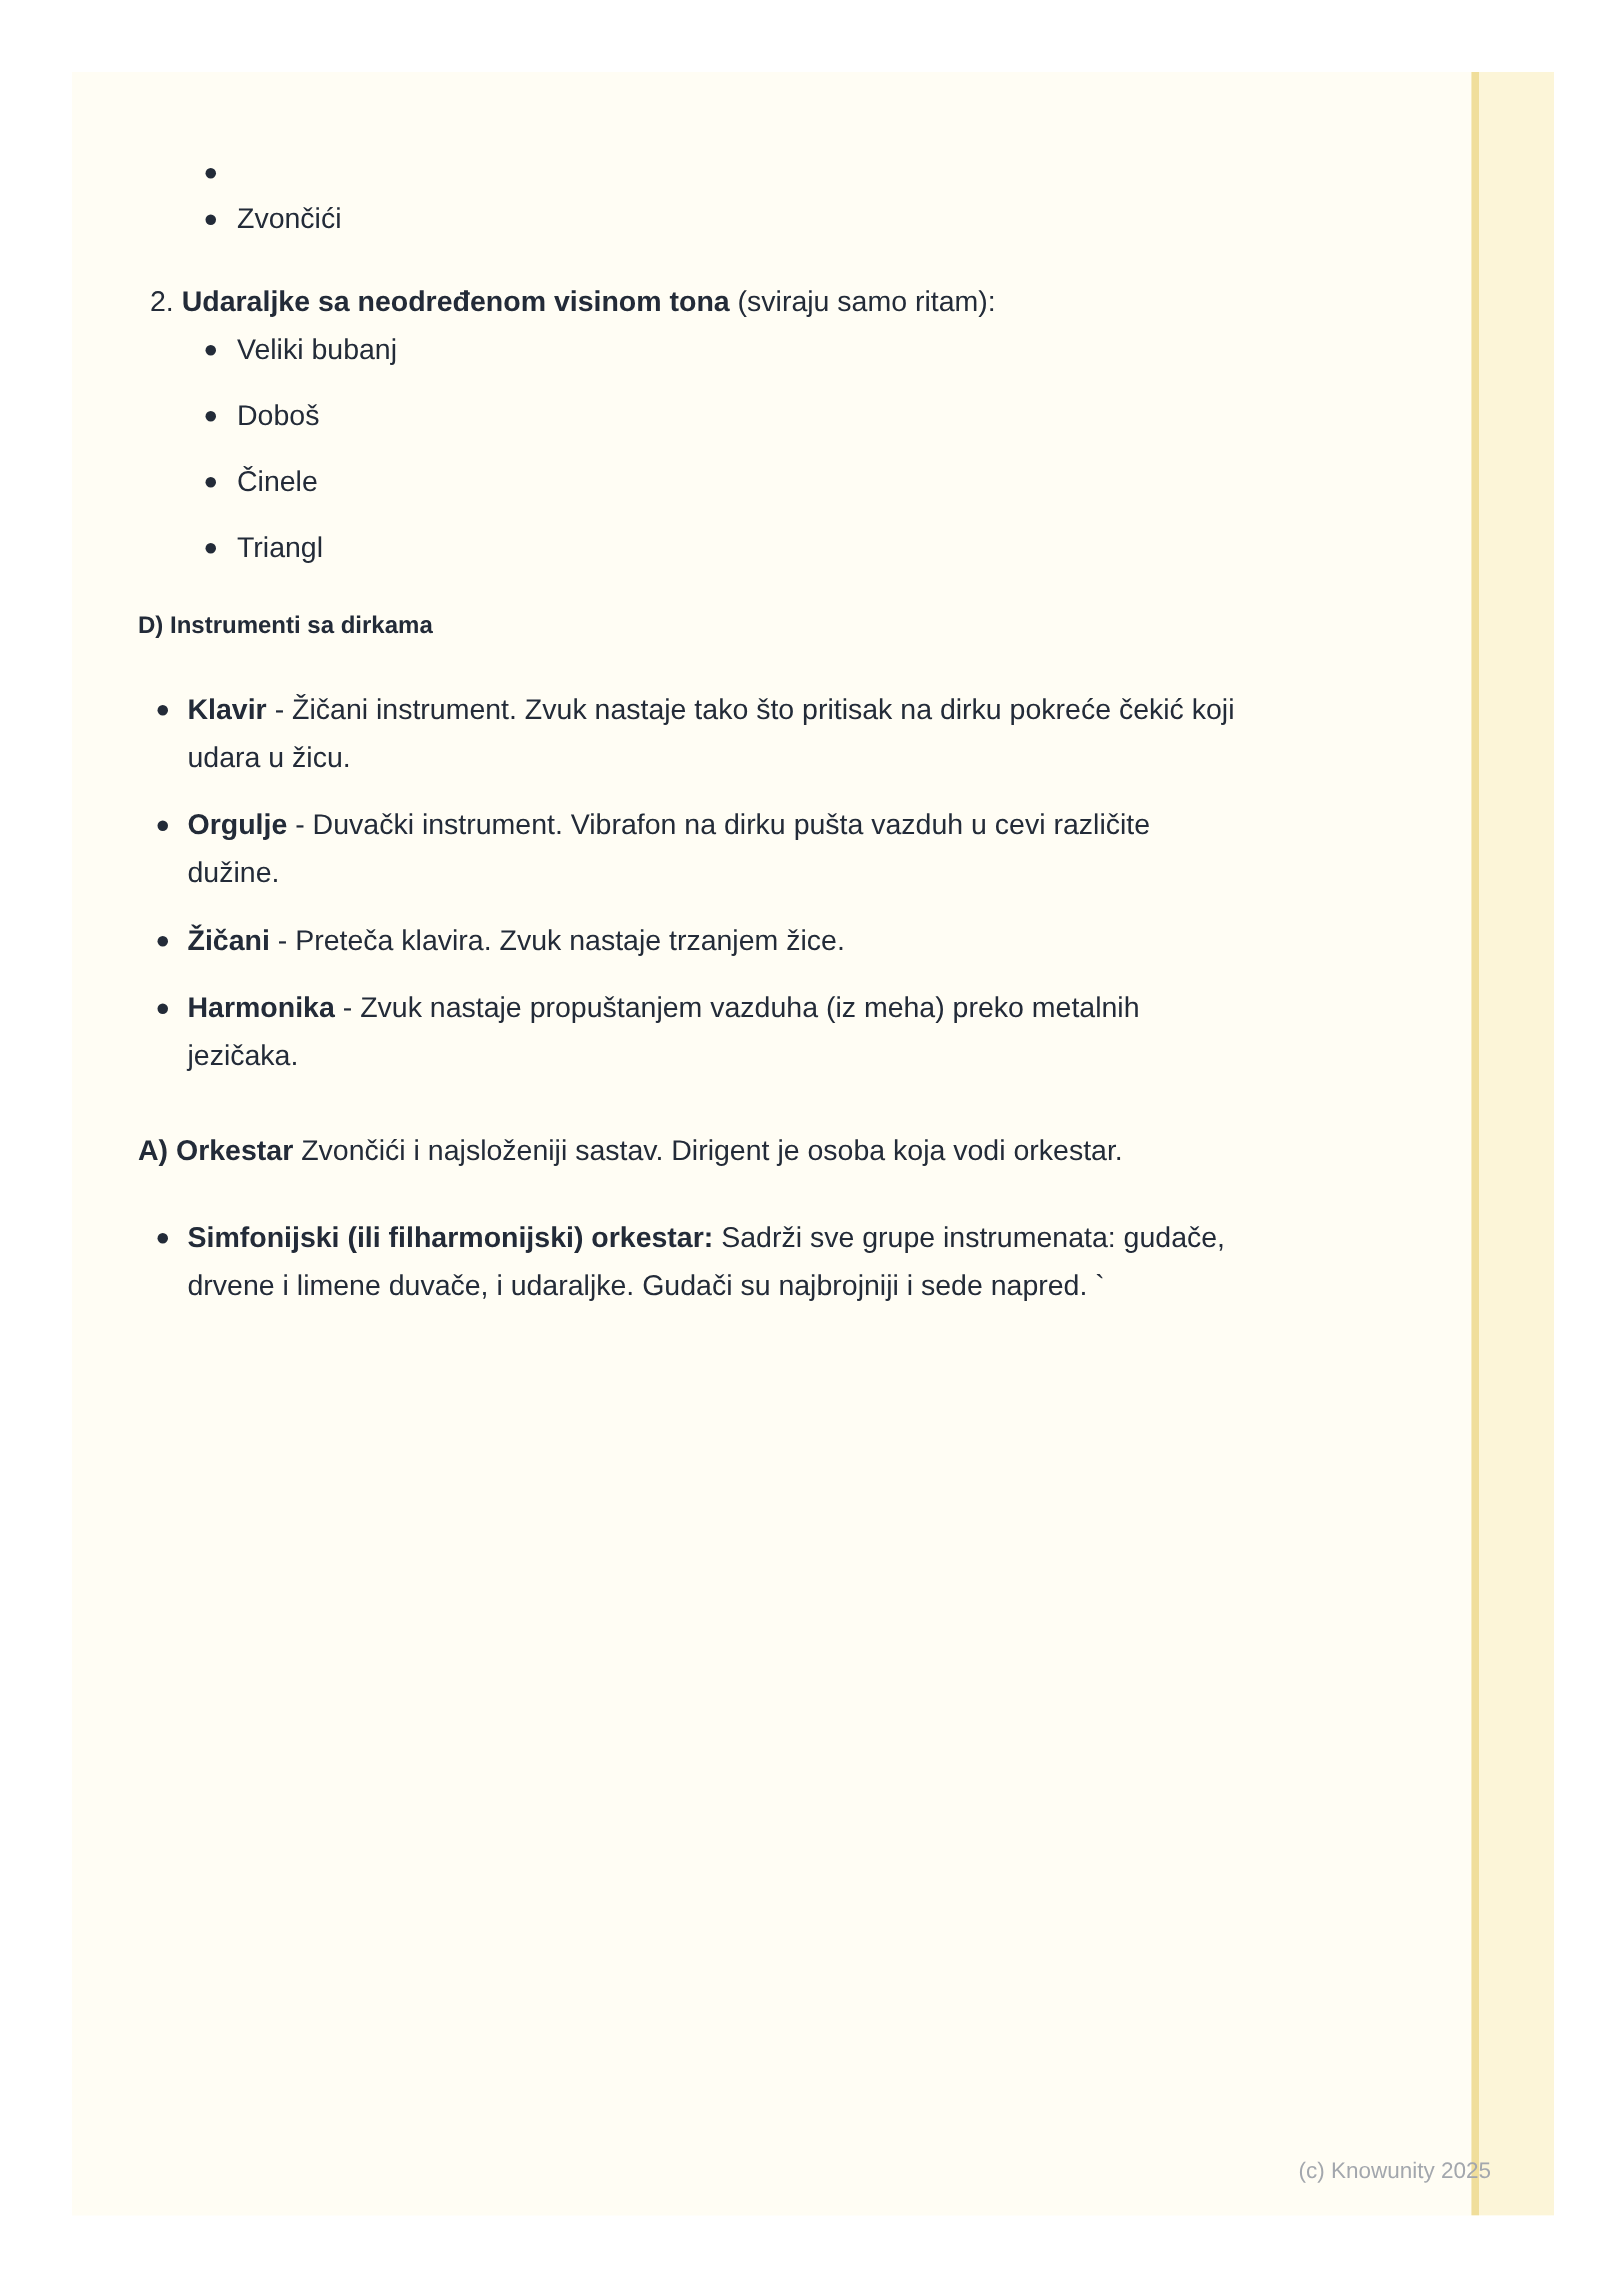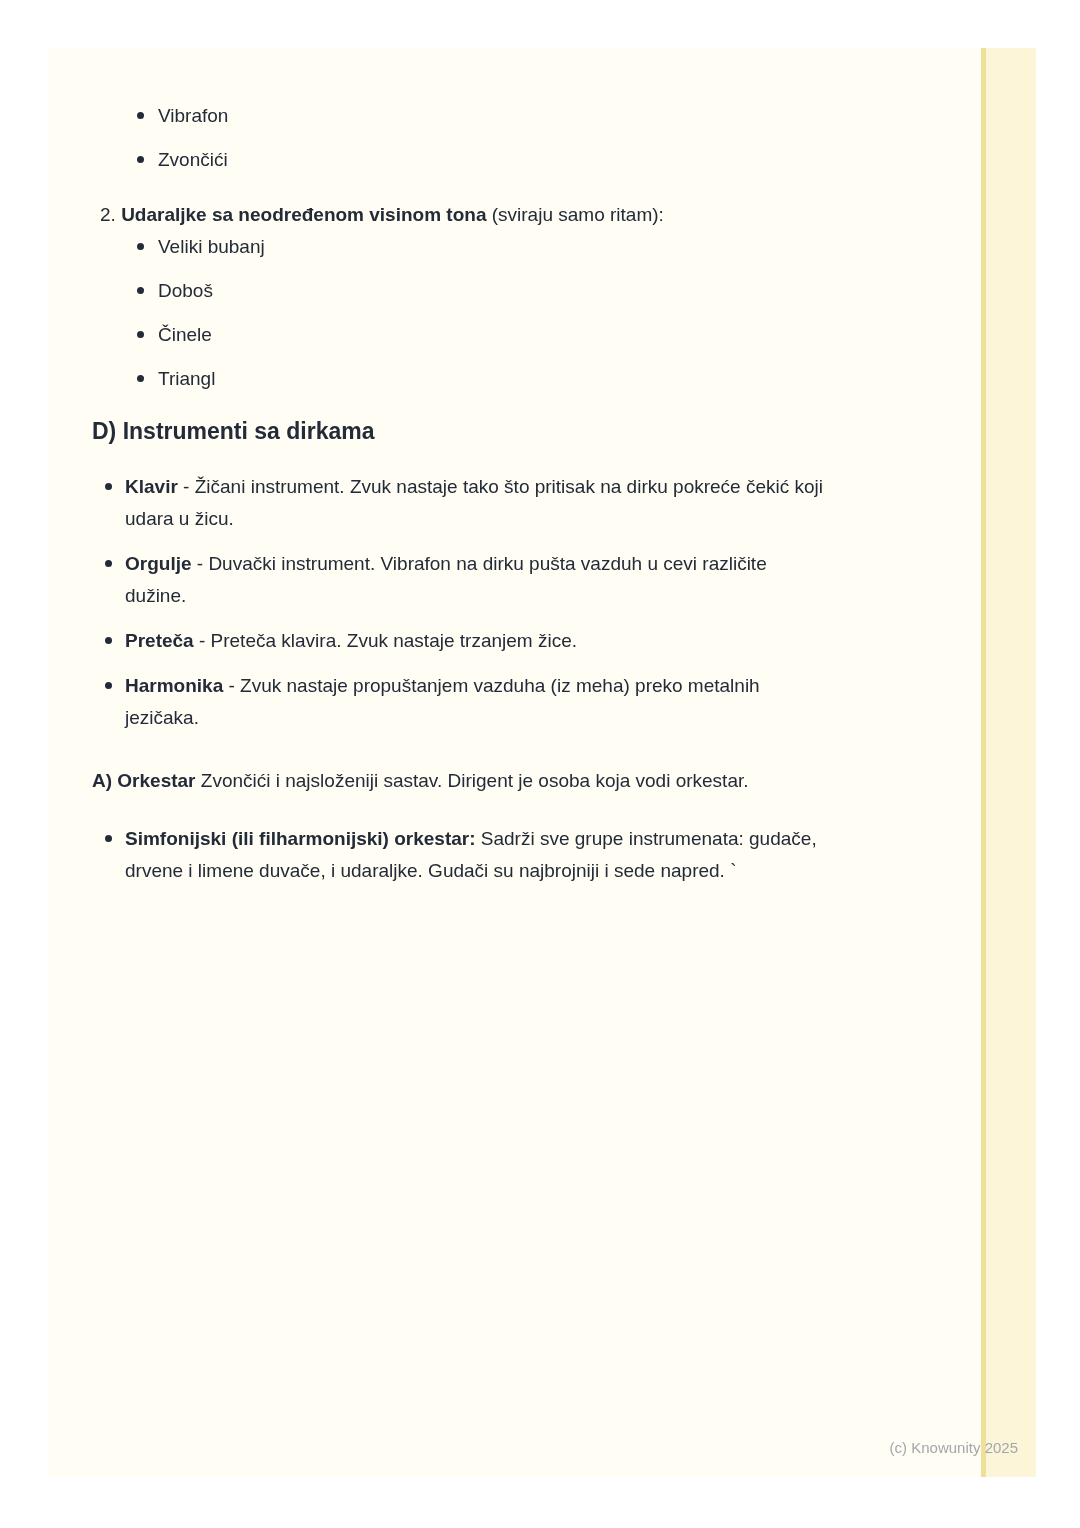--- a/index.html
+++ b/index.html
@@ -47,56 +47,55 @@
   .list-lg { padding-left: 45px; }
   .list-lg .dot { margin-right: 14px; }
   .list-sm { padding-left: 13px; }
   .list-sm .dot { margin-right: 13px; }
   .list-sm li { padding-bottom: 13px; }
   .li-text { flex: 1 1 auto; min-width: 0; }
   p { margin: 0; }
   .numbered { padding-top: 11px; margin-left: 8px; }
   .heading-d {
     padding-top: 8px;
-    font-size: 23px;
+    font-size: 16px;
     font-weight: bold;
     line-height: 32px;
   }
   .list-keyboard { padding-top: 24px; }
   .heading-2 {
     padding-top: 23px;
     font-size: 25px;
     font-weight: bold;
     line-height: 36px;
     color: #f6c525;
   }
   .orkestar { padding-top: 18px; }
   .list-ensemble { padding-top: 26px; }
   b { font-weight: bold; }
   .footer {
     position: absolute;
-    right: 18px; bottom: 20px;
+    right: 42px; bottom: 20px;
     z-index: 3;
     font-size: 15px;
     line-height: 18px;
     color: #a3a7ad;
   }
 </style>
 </head>
 <body>
 
 <div class="paper">
   <div class="stripe"></div>
 
   <div class="content">
 
     <ul class="list-lg">
       <li>
         <span class="dot"></span>
-        <div class="li-text">Vibrafon</div>
       </li>
       <li>
         <span class="dot"></span>
         <div class="li-text">Zvončići</div>
       </li>
     </ul>
 
     <p class="numbered"><span>2. </span><b>Udaraljke sa neodređenom visinom tona</b><span> (sviraju samo ritam):</span></p>
 
     <ul class="list-lg">
@@ -124,21 +123,21 @@
       <li>
         <span class="dot"></span>
         <div class="li-text"><b>Klavir</b><span> - Žičani instrument. Zvuk nastaje tako što pritisak na dirku pokreće čekić koji udara u žicu.</span></div>
       </li>
       <li>
         <span class="dot"></span>
         <div class="li-text"><b>Orgulje</b><span> - Duvački instrument. Vibrafon na dirku pušta vazduh u cevi različite dužine.</span></div>
       </li>
       <li>
         <span class="dot"></span>
-        <div class="li-text"><b>Preteča</b><span> - Preteča klavira. Zvuk nastaje trzanjem žice.</span></div>
+        <div class="li-text"><b>Žičani</b><span> - Preteča klavira. Zvuk nastaje trzanjem žice.</span></div>
       </li>
       <li>
         <span class="dot"></span>
         <div class="li-text"><b>Harmonika</b><span> - Zvuk nastaje propuštanjem vazduha (iz meha) preko metalnih jezičaka.</span></div>
       </li>
     </ul>
 
 
     <p class="orkestar"><b>A) Orkestar</b><span> Zvončići i najsloženiji sastav. Dirigent je osoba koja vodi orkestar.</span></p>
 

